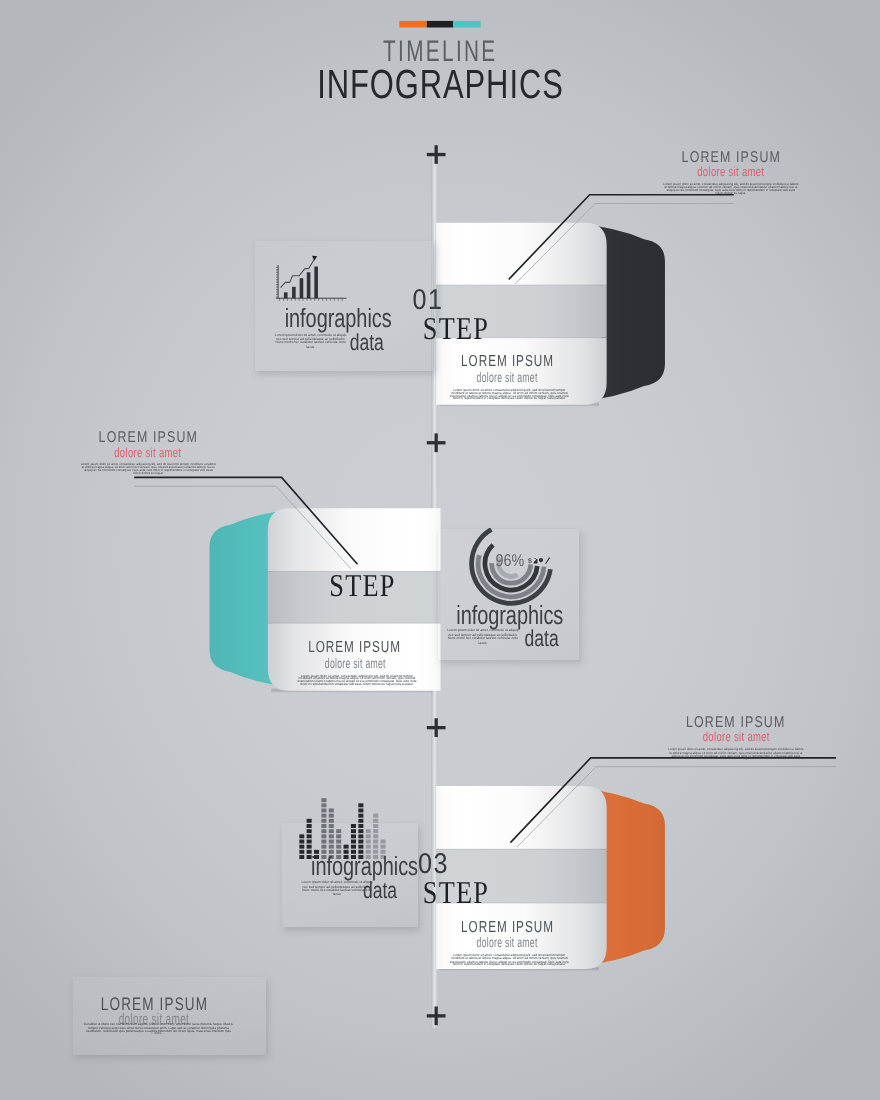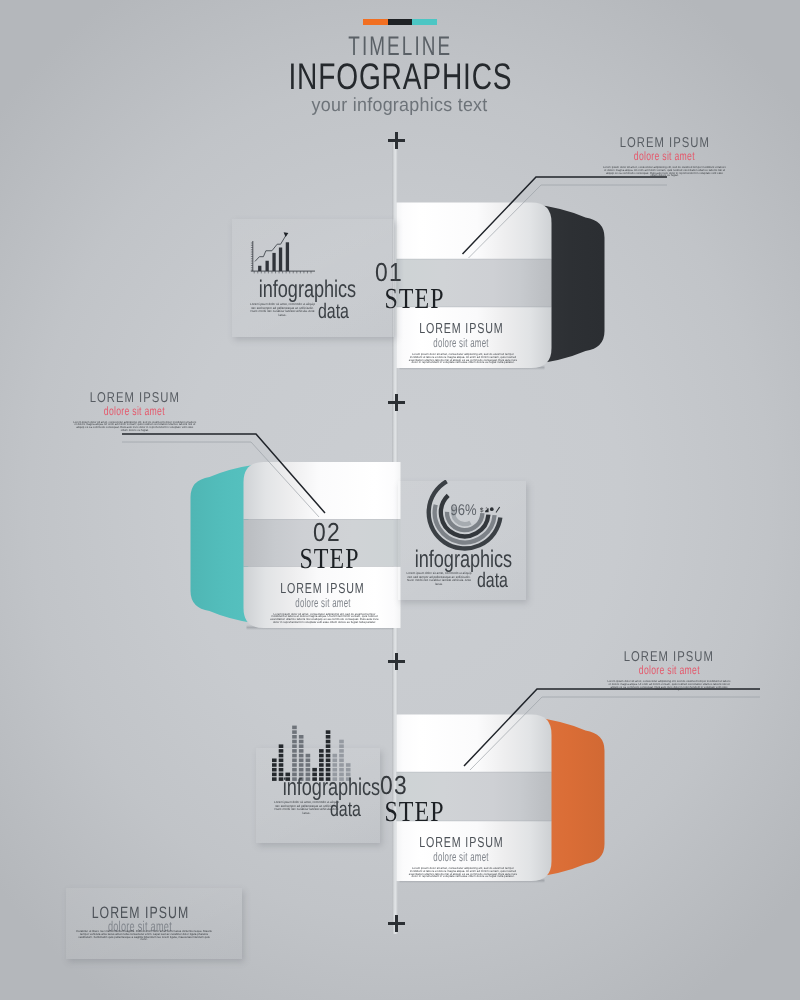--- a/index.html
+++ b/index.html
@@ -67,21 +67,20 @@
 <div id="stage">
 
   <div id="header">
     <div class="dashes">
       <div class="dash" id="dash0" style="background: rgb(242, 111, 33);"></div>
       <div class="dash" id="dash1" style="background: rgb(30, 33, 36);"></div>
       <div class="dash" id="dash2" style="background: rgb(76, 198, 196);"></div>
     </div>
     <div class="h-title1"><span class="cx">TIMELINE</span></div>
     <div class="h-title2"><span class="cx">INFOGRAPHICS</span></div>
-    <div class="h-title3"><span class="cx">your infographics text</span></div>
   </div>
 
   <div id="tl-line"></div>
   <div class="plus" style="left:388px;top:132px">
       <i class="v"></i>
       <i class="h"></i>
     </div>
   <div class="plus" style="left:388px;top:394px">
       <i class="v"></i>
       <i class="h"></i>
@@ -274,21 +273,20 @@
       <div style="position:absolute;left:377.5px;top:258.5px;width:180px;text-align:left">
         <div class="st-num" style="position:relative;left:-4.5px;"><span class="cx">01</span></div>
         <div class="st-step"><span class="cx">STEP</span></div>
       </div>
       <div style="position:absolute;left:361px;top:322px;width:200px;text-align:center">
         <div class="st-li"><span class="cx">LOREM IPSUM</span></div>
         <div class="st-ds"><span class="cx">dolore sit amet</span></div>
         <div class="tiny" style="margin-top:3px;width:110px;margin-left:47px">Lorem ipsum dolor sit amet, consectetur adipisicing elit, sed do eiusmod tempor incididunt ut labore et dolore magna aliqua. Ut enim ad minim veniam, quis nostrud exercitation ullamco laboris nisi ut aliquip ex ea commodo consequat. Duis aute irure dolor in reprehenderit in voluptate velit esse cillum dolore eu fugiat nulla pariatur.</div>
       </div>
       <div style="position:absolute;left:239.5px;top:519px;width:180px;text-align:center">
-        <div class="st-num" style="position:relative;left:-2px;"><span class="cx">02</span></div>
         <div class="st-step"><span class="cx">STEP</span></div>
       </div>
       <div style="position:absolute;left:222.5px;top:581.5px;width:200px;text-align:center">
         <div class="st-li"><span class="cx">LOREM IPSUM</span></div>
         <div class="st-ds"><span class="cx">dolore sit amet</span></div>
         <div class="tiny" style="margin-top:3px;width:110px;margin-left:47px">Lorem ipsum dolor sit amet, consectetur adipisicing elit, sed do eiusmod tempor incididunt ut labore et dolore magna aliqua. Ut enim ad minim veniam, quis nostrud exercitation ullamco laboris nisi ut aliquip ex ea commodo consequat. Duis aute irure dolor in reprehenderit in voluptate velit esse cillum dolore eu fugiat nulla pariatur.</div>
       </div>
       <div style="position:absolute;left:377.5px;top:771.5px;width:180px;">
         <div class="st-num" style="position:relative;left:0.5px;"><span class="cx">03</span></div>
         <div class="st-step"><span class="cx">STEP</span></div>

